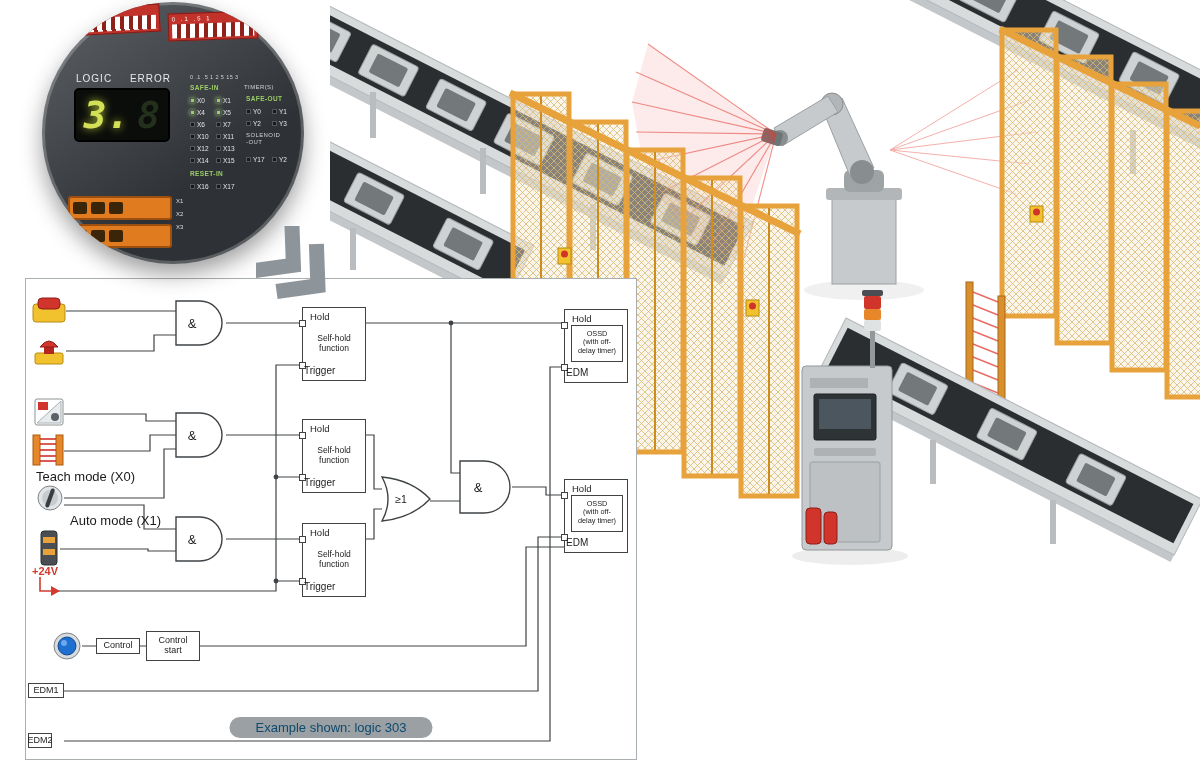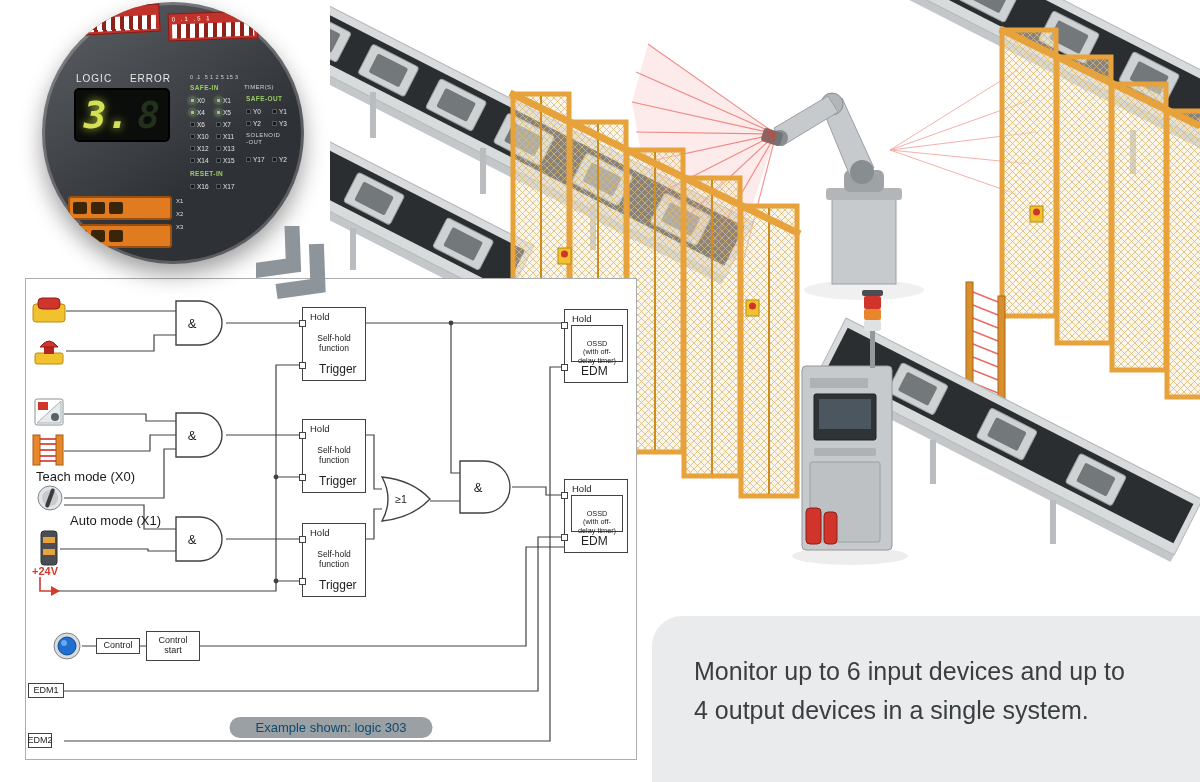--- a/index.html
+++ b/index.html
@@ -49,24 +49,24 @@
   .wires{position:absolute;left:0;top:0}
   .w{fill:none;stroke:#3f4345;stroke-width:1.2}
   .supply{fill:none;stroke:#d23b2f;stroke-width:1.6}
   .dot{fill:#3f4345}
   .gate{fill:#fff;stroke:#3f4345;stroke-width:1.4}
   .glabel{position:absolute;transform:translate(-50%,-50%);font-size:13px;color:#1a1a1a}
   .glabel.or{font-size:10.5px}
   .block{position:absolute;width:64px;height:74px;border:1.2px solid #3f4345;background:#fff}
   .b-title{position:absolute;top:3px;left:7px;font-size:9.5px}
   .b-body{position:absolute;top:26px;left:0;right:0;text-align:center;font-size:8.5px;line-height:1.15}
-  .b-term{position:absolute;bottom:4px;left:16px;font-size:12px}
+  .b-term{position:absolute;bottom:4px;left:1px;font-size:10px}
   .term{position:absolute;left:-4px;width:7px;height:7px;background:#fff;border:1.1px solid #3f4345}
   .ossd{position:absolute;top:15px;left:6px;width:52px;height:37px;border:1px solid #3f4345;
-        font-size:7.3px;text-align:center;line-height:1.15;padding-top:14px}
+        font-size:7.3px;text-align:center;line-height:1.15;padding-top:4px}
   .sbox{position:absolute;border:1.1px solid #3f4345;background:#fff;font-size:9px;
         display:flex;align-items:center;justify-content:center;text-align:center;line-height:1.1}
   .dlabel{position:absolute;font-size:13px;color:#1a1a1a;white-space:nowrap}
   .supply-label{position:absolute;font-size:11px;font-weight:bold;color:#d23b2f}
   .dicon{position:absolute}
   .caption{position:absolute;left:50%;transform:translateX(-50%);bottom:21px;background:#9aa0a4;
            color:#0c4a6e;font-size:13px;padding:3px 26px;border-radius:14px;white-space:nowrap}
   .pre{white-space:pre-line}
 </style>
 </head>
@@ -277,24 +277,20 @@
     </g>
     <g>
       <rect x="540" y="330" width="5" height="38" fill="#93989b"></rect>
       <rect x="532" y="290" width="21" height="6" rx="2" fill="#4a4e52"></rect>
       <rect x="534" y="296" width="17" height="13" rx="2" fill="#d0342a"></rect>
       <rect x="534" y="309" width="17" height="11" rx="2" fill="#e8872a"></rect>
       <rect x="534" y="320" width="17" height="11" rx="2" fill="#dfe2e3"></rect>
     </g>
   </svg>
 
-  <div class="tagline-panel">
-    <div class="tagline">Monitor up to 6 input devices and up to</div>
-    <div class="tagline">4 output devices in a single system.</div>
-  </div>
 
   <div class="inset">
     <div class="dipblock" style="left:24px;top:4px;width:94px;transform:rotate(-3deg)">
       <div class="dipnums">5 6 7 8</div>
       <div class="dipswitches"></div>
     </div>
     <div class="dipblock" style="left:126px;top:10px;width:90px;transform:rotate(-2deg)">
       <div class="dipnums">0 .1 .5 1</div>
       <div class="dipswitches"></div>
     </div>

